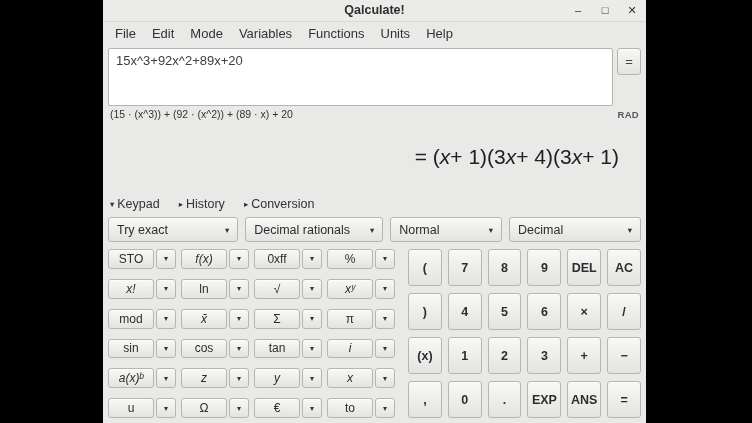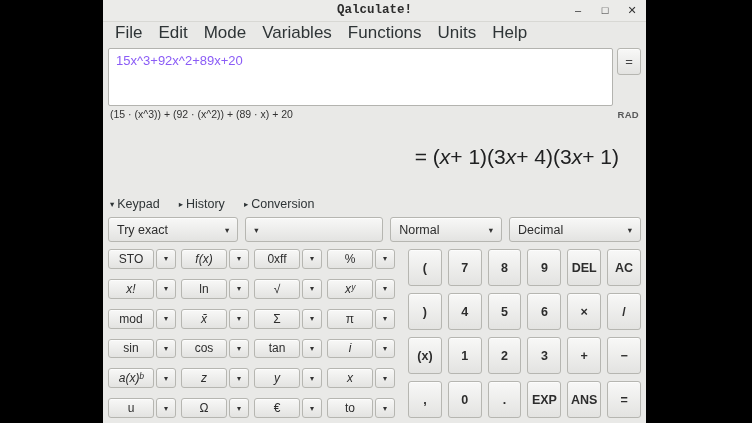--- a/index.html
+++ b/index.html
@@ -5,33 +5,33 @@
   * { margin:0; padding:0; box-sizing:border-box; }
   html,body { width:752px; height:423px; background:#000; overflow:hidden;
               font-family:"Liberation Sans", sans-serif; }
   .window { position:absolute; left:103px; top:0; width:543px; height:423px;
             background:#e9e9e7; color:#2e3436; display:flex; flex-direction:column; }
 
   
   .titlebar { position:relative; height:22px; background:#ebebe9;
               border-bottom:1px solid #d8d8d4; flex:0 0 auto; }
   .title { position:absolute; left:0; right:0; top:3px; text-align:center;
-           font-size:12.5px; font-weight:bold; color:#2d2d2d;font-family:Liberation Mono, monospace; }
+           font-size:12.5px; font-weight:bold; color:#2d2d2d; }
   .wcontrols { position:absolute; right:7px; top:3px; display:flex; gap:13px; }
   .wbtn { font-size:11px; color:#333; width:14px; text-align:center; cursor:default; line-height:15px; }
 
   
   .menubar { display:flex; align-items:center; height:22px; padding-left:4px;
-             font-size:17px; flex:0 0 auto; }
+             font-size:13px; flex:0 0 auto; }
   .menu-item { padding:3px 8px; }
 
   
   .input-row { display:flex; align-items:flex-start; margin:4px 5px 0 5px; gap:4px; }
   .expr-box { flex:1; height:58px; background:#ffffff; border:1px solid #b3b3af;
-              border-radius:2px; padding:4px 7px; font-size:13px; color:#8b5cf6; }
+              border-radius:2px; padding:4px 7px; font-size:13px; color:#404040; }
   .btn { background:linear-gradient(to bottom,#f8f8f7,#e3e3e1); border:1px solid #b6b6b1;
          border-radius:3px; color:#2d2d2d; box-shadow:inset 0 1px 0 rgba(255,255,255,.65);
          display:flex; align-items:center; justify-content:center; cursor:default;
          font-family:"Liberation Sans", sans-serif; }
   .eq-quick { width:24px; height:27px; font-size:13px; color:#444; }
 
   .parse-row { display:flex; justify-content:space-between; align-items:baseline;
                margin:2px 7px 0 7px; }
   .parsed { font-size:10.5px; color:#333; }
   .angle-mode { font-size:9.5px; color:#58595a; font-weight:bold; letter-spacing:.3px; }
@@ -126,20 +126,21 @@
       <span>Conversion</span>
     </div>
   </div>
 
   <div class="dd-row">
     <div class="btn dropdown dd1">
       <span>Try exact</span>
       <span class="dd-arrow">▾</span>
     </div>
     <div class="btn dropdown dd2">
+      <span>Decimal rationals</span>
       <span class="dd-arrow">▾</span>
     </div>
     <div class="btn dropdown dd3">
       <span>Normal</span>
       <span class="dd-arrow">▾</span>
     </div>
     <div class="btn dropdown dd4">
       <span>Decimal</span>
       <span class="dd-arrow">▾</span>
     </div>

